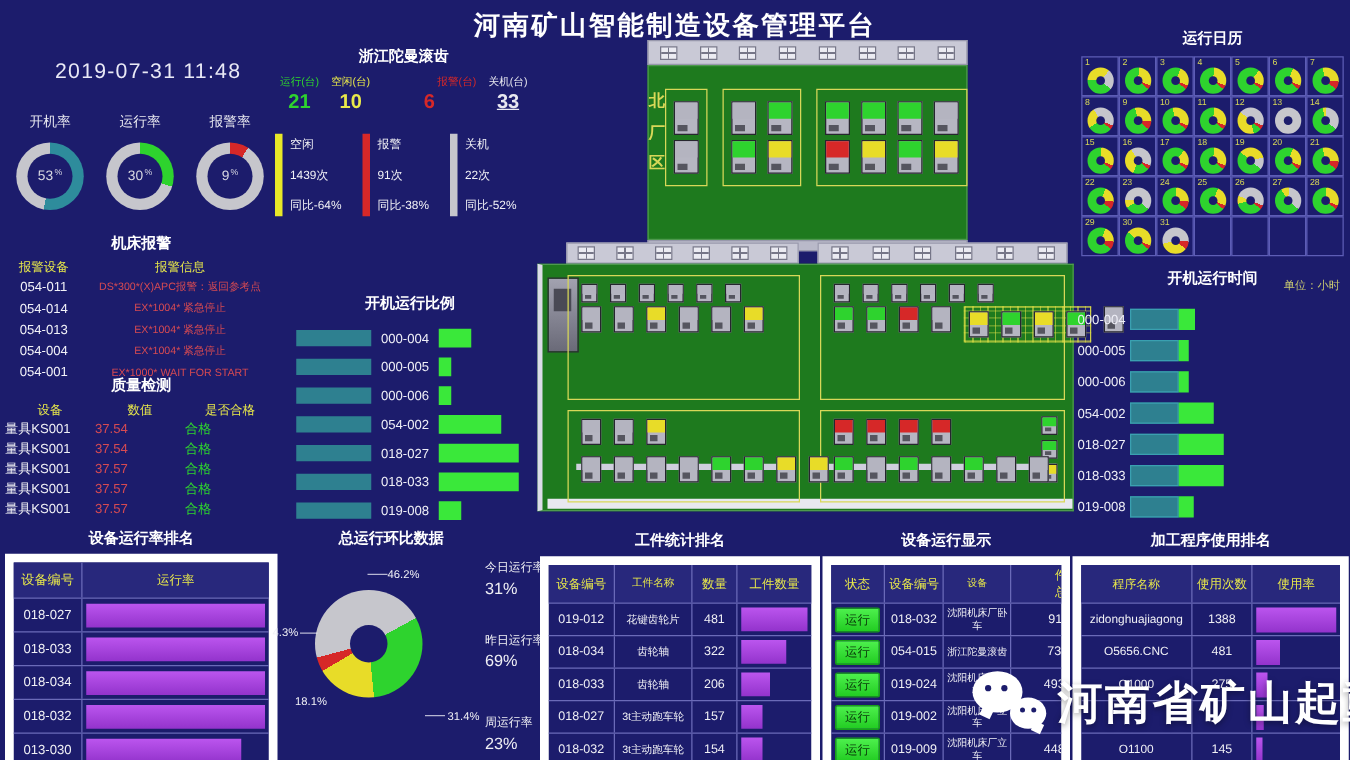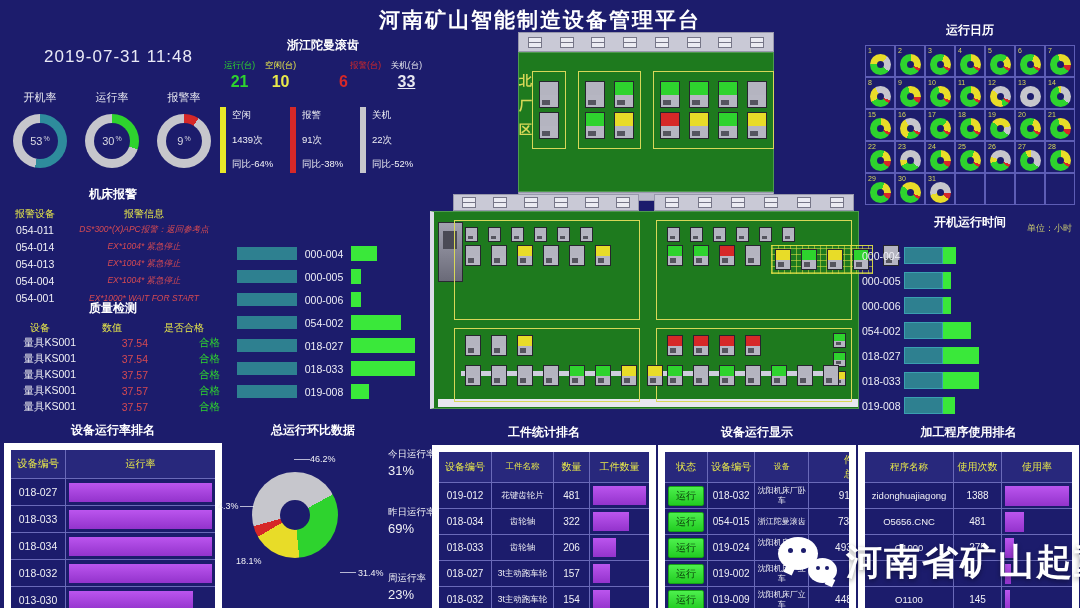--- a/index.html
+++ b/index.html
@@ -21,27 +21,27 @@
   .yellow { color:#e8e84a; }
   .redtext { color:#d64a52; }
   .greentext { color:#2ed32e; }
 
   #alarm-sec { left:4px; top:186px; width:218px; }
   .alarm-head { display:flex; margin-top:4px; font-size:10px; }
   .alarm-head .c1 { width:62px; text-align:center; }
   .alarm-head .c2 { flex:1; text-align:center; }
   .alarm-row { display:flex; align-items:center; height:17px; }
   .alarm-row .c1 { width:62px; text-align:center; font-size:10.5px; color:#f2f2f8; }
-  .alarm-row .c2 { flex:1; text-align:center; font-size:8.5px;font-style:italic; }
+  .alarm-row .c2 { flex:1; text-align:center; font-size:8.5px; }
 
   #quality-sec { left:4px; top:300px; width:218px; }
   .q-head { display:flex; margin-top:4px; font-size:10px; }
   .q-head span { width:72px; text-align:center; }
   .q-row { display:flex; align-items:center; height:16px; font-size:10.5px; }
-  .q-row span { width:72px; text-align:right; }
+  .q-row span { width:72px; text-align:left; }
 
   
   .gtable { border:7px solid #ffffff; margin-top:4px; }
   .gtable .tr { display:flex; border-top:1px solid #6a6ab8; }
   .gtable .tr.head { border-top:none; background:#28287c; color:#e8e84a; font-size:10px; }
   .gtable .td { display:flex; align-items:center; justify-content:center; border-left:1px solid #6a6ab8; overflow:hidden; text-align:center; }
   .gtable .td:first-child { border-left:none; }
   .bar-wrap { justify-content:flex-start !important; padding:3px; }
   .pbar { height:19px; background:linear-gradient(180deg,#bb55ee,#9333cc); }
 
@@ -349,20 +349,21 @@
           <div class="idle-txt">
             <span>关机</span>
             <span>22次</span>
             <span>同比-52%</span>
           </div>
         </div>
       </div>
   </div>
 
   <div id="ratio-sec" class="abs">
+    <div class="sec-title">开机运行比例</div>
     <div id="ratio-rows">
         <div class="ratio-row">
           <div class="rteal"></div>
           <div class="rlabel">000-004</div>
           <div class="rgreen" style="width: 26px;"></div>
         </div>
         <div class="ratio-row">
           <div class="rteal"></div>
           <div class="rlabel">000-005</div>
           <div class="rgreen" style="width: 10px;"></div>

